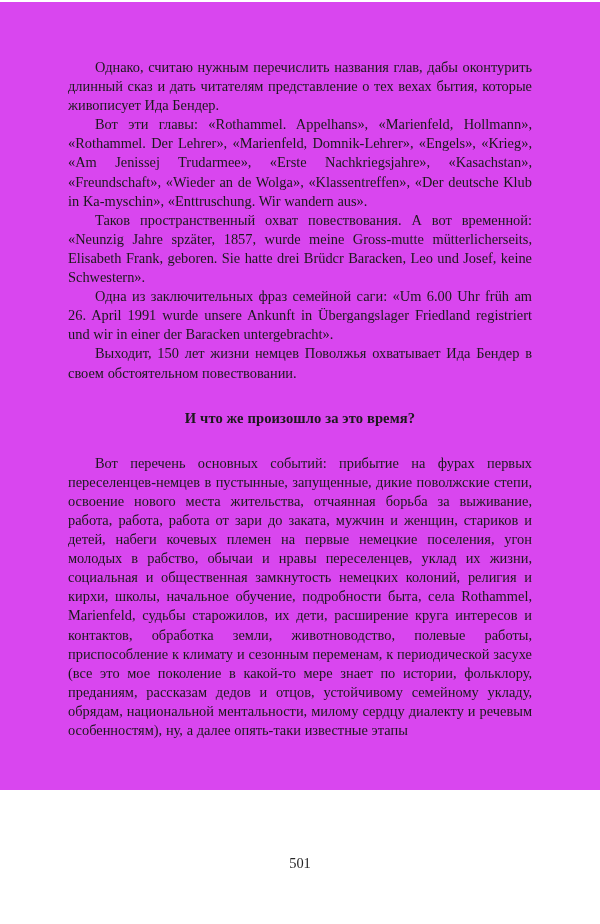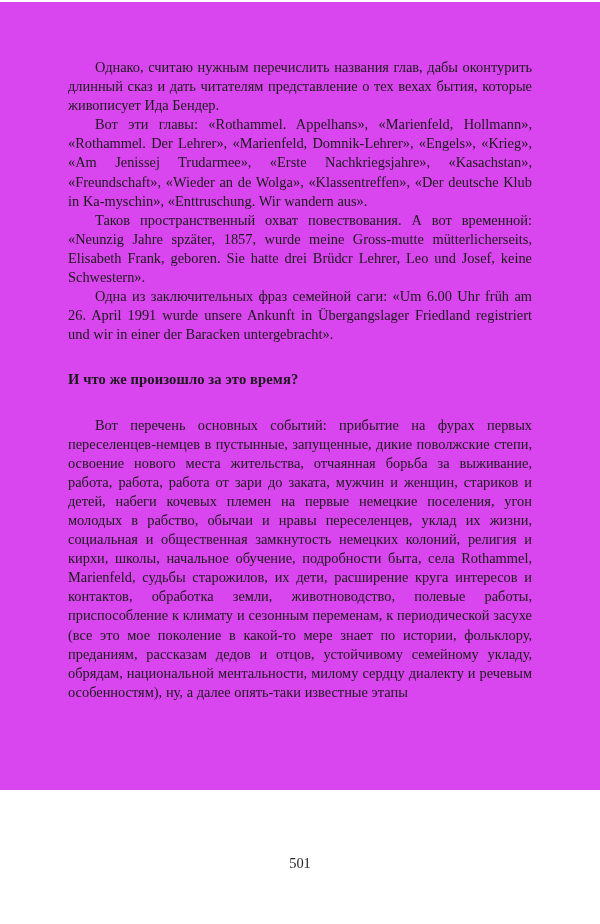--- a/index.html
+++ b/index.html
@@ -39,21 +39,21 @@
     text-justify: inter-word;
     text-indent: 27px;
     hyphens: manual;
     word-spacing: 0.1px;
   }
   h2.section-heading {
     margin: 0;
     font-size: 14.6px;
     line-height: 19.1px;
     font-weight: bold;
-    text-align: left;
+    text-align: center;
     text-indent: 0;
     letter-spacing: 0.1px;
   }
   .gap-before-heading { height: 26px; }
   .gap-after-heading  { height: 26px; }
   .page-number {
     position: absolute;
     left: 0;
     top: 852px;
     width: 600px;
@@ -67,24 +67,25 @@
 <body>
 
 <div class="page">
 
   <div class="text-column">
 
     <p class="body-par">Однако, считаю нужным перечислить названия глав, дабы оконтурить длинный сказ и дать читателям представление о тех вехах бытия, которые живописует Ида Бендер.</p>
 
     <p class="body-par">Вот эти главы: «Rothammel. Appelhans», «Marienfeld, Hollmann», «Rothammel. Der Lehrer», «Marienfeld, Domnik-Lehrer», «Engels», «Krieg», «Am Jenissej Trudarmee», «Erste Nachkriegsjahre», «Kasachstan», «Freundschaft», «Wieder an de Wolga», «Klassentreffen», «Der deutsche Klub in Ka-myschin», «Enttruschung. Wir wandern aus».</p>
 
-    <p class="body-par">Таков пространственный охват повествования. А вот временной: «Neunzig Jahre spzäter, 1857, wurde meine Gross-mutte  mütterlicherseits, Elisabeth Frank, geboren. Sie hatte drei Brüdcr Lehrer, Leo und Josef, keine Schwestern».</p>
+    <p class="body-par">Таков пространственный охват повествования. А вот временной: «Neunzig Jahre spzäter, 1857, wurde meine Gross-mutte  mütterlicherseits, Elisabeth Frank, geboren. Sie hatte drei Brüdcr Baracken, Leo und Josef, keine Schwestern».</p>
 
     <p class="body-par">Одна из заключительных фраз семейной саги: «Um 6.00 Uhr früh am 26. April 1991 wurde unsere Ankunft in Übergangslager Friedland registriert und wir in einer der Baracken untergebracht».</p>
 
+    <p class="body-par">Выходит, 150 лет жизни немцев Поволжья охватывает Ида Бендер в своем обстоятельном повествовании.</p>
 
     <div class="gap-before-heading"></div>
 
     <h2 class="section-heading">И что же произошло за это время?</h2>
 
     <div class="gap-after-heading"></div>
 
     <p class="body-par">Вот перечень основных событий: прибытие на фурах первых переселенцев-немцев в пустынные, запущенные, дикие поволжские степи, освоение нового места жительства, отчаянная борьба за выживание, работа, работа, работа от зари до заката, мужчин и женщин, стариков и детей, набеги кочевых племен на первые немецкие поселения, угон молодых в рабство, обычаи и нравы переселенцев, уклад их жизни, социальная и общественная замкнутость немецких колоний, религия и кирхи, школы, начальное обучение, подробности быта, села Rothammel, Marienfeld, судьбы старожилов, их дети, расширение круга интересов и контактов, обработка земли, животноводство, полевые работы, приспособление к климату и сезонным переменам, к периодической засухе (все это мое поколение в какой-то мере знает по истории, фольклору, преданиям, рассказам дедов и отцов, устойчивому семейному укладу, обрядам, национальной ментальности, милому сердцу диалекту и речевым особенностям), ну, а далее опять-таки известные этапы</p>
 
   </div>

